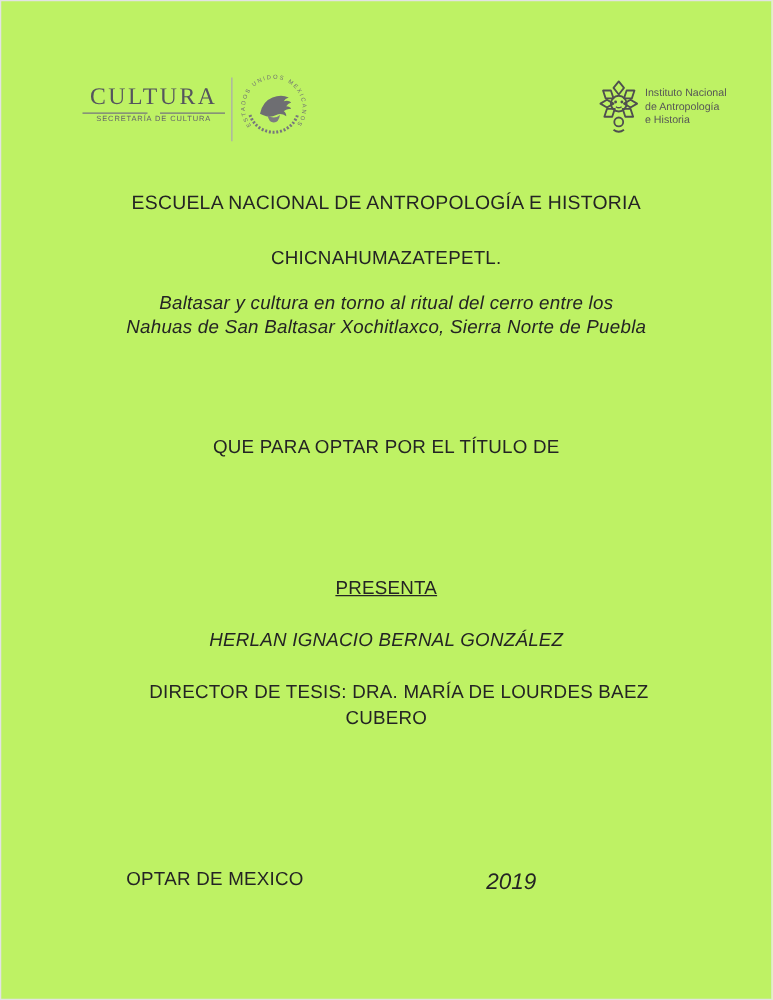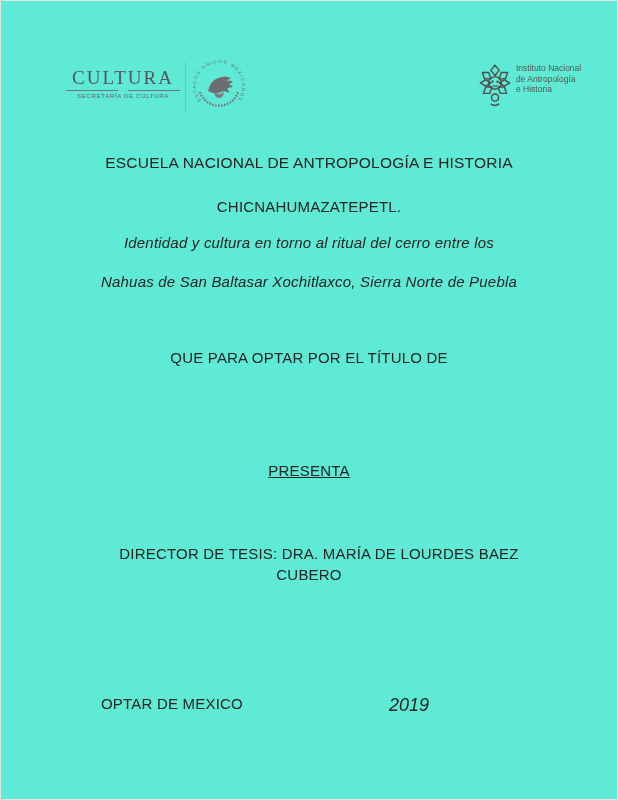--- a/index.html
+++ b/index.html
@@ -1,20 +1,20 @@
 <!DOCTYPE html>
 <html><head>
 <meta charset="utf-8">
 <style>
   html, body { margin: 0; padding: 0; background: #ffffff; }
   .page {
     position: relative;
     width: 618px;
     height: 800px;
-    background: #5eead4;
+    background: #bef264;
     box-sizing: border-box;
     border: 1px solid #e3e3e3;
     overflow: hidden;
     font-family: "Liberation Sans", "DejaVu Sans", sans-serif;
     color: #242424;
   }
 
   
   .cultura {
     position: absolute;
@@ -54,21 +54,21 @@
   }
   .seal {
     position: absolute;
     left: 190px; top: 57px;
     width: 56px; height: 56px;
   }
   .inah {
     position: absolute;
     left: 477px; top: 62px;
     display: flex;
-    align-items: flex-start;
+    align-items: center;
     gap: 4px;
     color: #565656;
   }
   .inah-text {
     font-size: 8.5px;
     line-height: 10.5px;
     color: #565656;
     white-space: nowrap;
   }
 
@@ -80,21 +80,21 @@
     font-size: 15px;
     letter-spacing: 0.2px;
     white-space: nowrap;
   }
   .it { font-style: italic; }
   .pre { white-space: pre; }
 
   .l-school    { top: 153px; font-size: 15.5px; }
   .l-title     { top: 197px; }
   .l-sub1      { top: 233px; }
-  .l-sub2      { top: 272px; text-align: center; }
+  .l-sub2      { top: 252px; text-align: center; }
   .l-tesis     { top: 305px; }
   .l-quepara   { top: 348px; }
   .l-degree    { top: 391px; }
   .l-presenta  { top: 461px; text-decoration: underline; }
   .l-author    { top: 503px; }
   .l-dir1      { top: 544px; padding-left: 20px; }
   .l-dir2      { top: 565px; }
 
   
   .f-city {
@@ -160,23 +160,24 @@
     </svg>
     <div class="inah-text">
       <div>Instituto Nacional</div>
       <div>de Antropología</div>
       <div>e Historia</div>
     </div>
   </div>
 
   <div class="line l-title">CHICNAHUMAZATEPETL.</div>
   <div class="line l-school">ESCUELA NACIONAL DE ANTROPOLOGÍA E HISTORIA</div>
-  <div class="line l-sub1 it">Identidad y cultura en torno al ritual del cerro entre los</div>
+  <div class="line l-sub1 it">Baltasar y cultura en torno al ritual del cerro entre los</div>
   <div class="line l-sub2 it">Nahuas de San Baltasar Xochitlaxco, Sierra Norte de Puebla</div>
   <div class="line l-quepara">QUE PARA OPTAR POR EL TÍTULO DE</div>
   <div class="line l-presenta">PRESENTA</div>
+  <div class="line l-author it">HERLAN IGNACIO BERNAL GONZÁLEZ</div>
   <div class="line l-dir1">DIRECTOR DE TESIS: DRA. MARÍA DE LOURDES BAEZ</div>
   <div class="line l-dir2">CUBERO</div>
 
   <div class="f-city">OPTAR DE MEXICO</div>
   <div class="f-year">2019</div>
 
 </div>
 
 </body></html>

